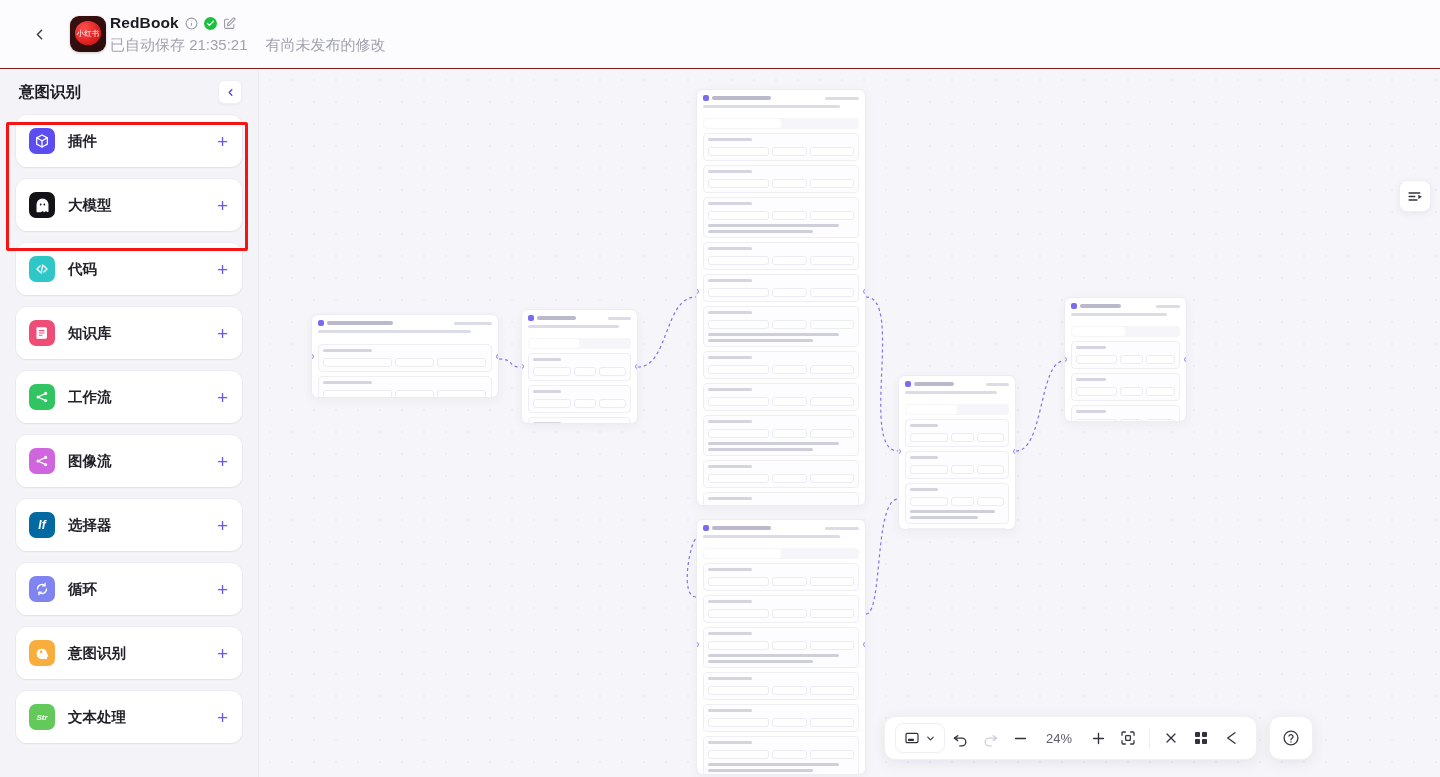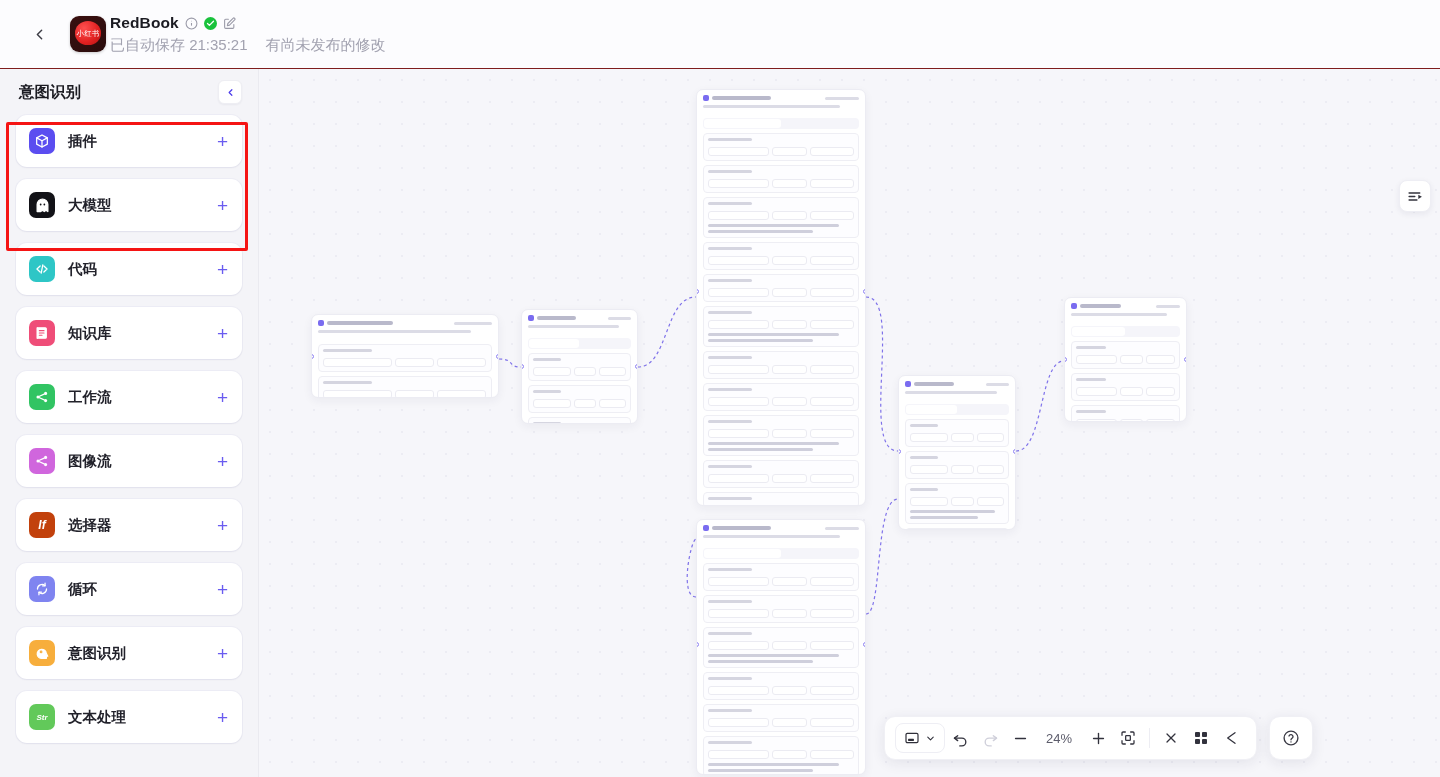--- a/index.html
+++ b/index.html
@@ -335,21 +335,21 @@
               <circle cx="17.4" cy="17.4" r="2.3" fill="#ffffff" stroke="none"></circle>
               <path d="M8.2 10.9 L15.3 7.6"></path>
               <path d="M8.2 13.1 L15.3 16.4"></path>
             </svg>
           </span>
         </div>
         <span class="nc-label">图像流</span>
         <span class="nc-plus">+</span>
       </div>
       <div class="node-card">
-        <div class="nc-icon" style="background: #c2410c; justify-content: center;">
+        <div class="nc-icon" style="background: #0369a1; justify-content: center;">
           <span style="display: flex; align-items: center; justify-content: center; width: 100%; height: 100%; font-size: 12px; font-weight: bold; font-style: italic;">If</span>
         </div>
         <span class="nc-label">选择器</span>
         <span class="nc-plus">+</span>
       </div>
       <div class="node-card">
         <div class="nc-icon" style="background: rgb(127, 132, 240);">
           <span style="display: flex; align-items: center; justify-content: center; width: 100%; height: 100%;">
             <svg width="16" height="16" viewBox="0 0 24 24" fill="none" stroke="#ffffff" stroke-width="1.9" stroke-linecap="round" stroke-linejoin="round">
               <path d="M5.2 12 a6.8 6.8 0 0 1 11.4-5"></path>

